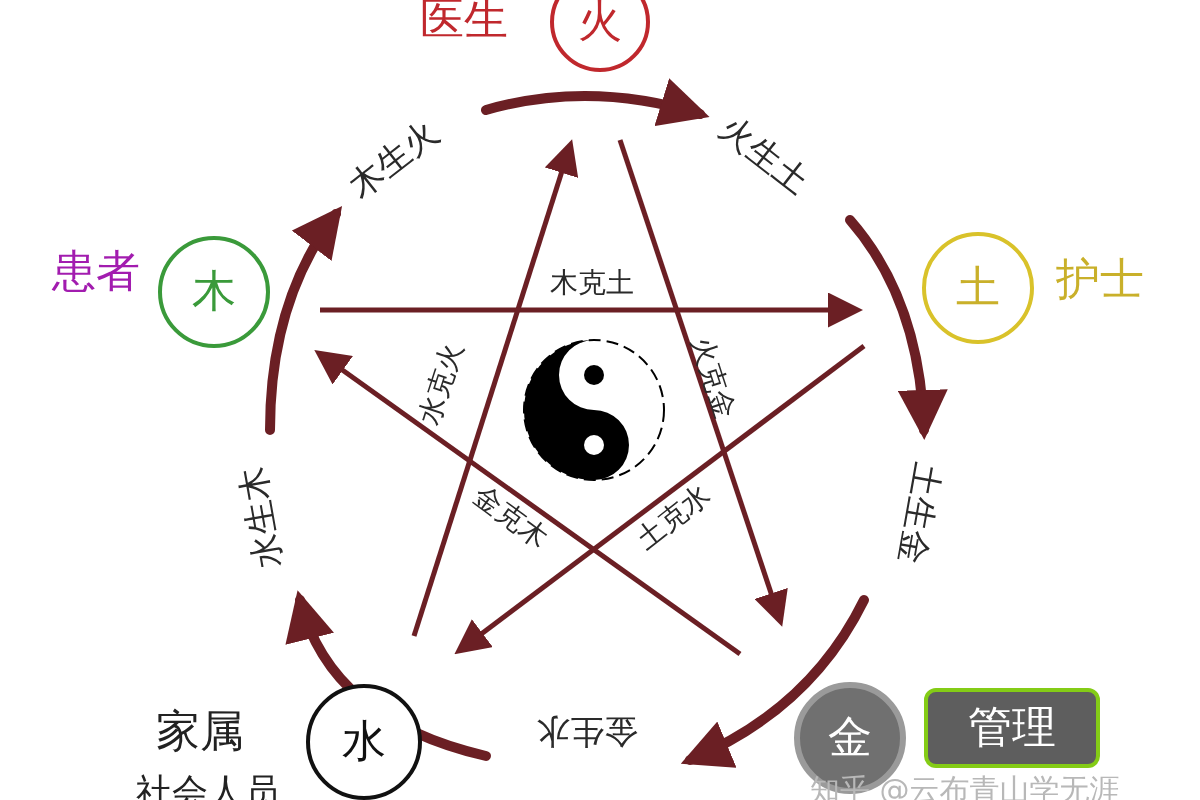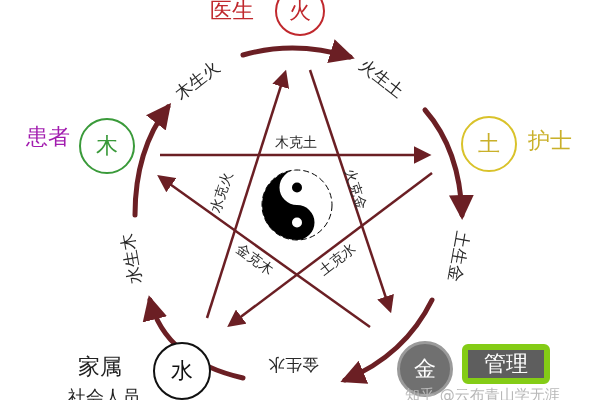--- a/index.html
+++ b/index.html
@@ -3,21 +3,21 @@
   <meta charset="utf-8">
   <style>
     html, body { margin: 0; padding: 0; background: #ffffff; }
     body { width: 600px; height: 400px; overflow: hidden; position: relative; font-family: "DejaVu Sans", sans-serif; }
     #stage { position: absolute; left: 0; top: 0; width: 600px; height: 299px; border-radius: 30px; }
     .lbl { position: absolute; white-space: nowrap; line-height: 1; }
     .role { font-size: 22px; font-family: "DejaVu Serif", serif; }
     .elem-circle { position: absolute; border-radius: 50%; box-sizing: border-box; display: flex; align-items: center; justify-content: center; font-size: 22px; font-family: "DejaVu Serif", serif; background: #fff; }
     .cyc { font-size: 17px; color: #2a2a2a; position: absolute; line-height: 1; white-space: nowrap; }
     .ke { font-size: 14px; color: #2a2a2a; position: absolute; line-height: 1; white-space: nowrap; }
-    .mgmt { position: absolute; left: 462px; top: 344px; width: 88px; height: 40px; background: #5e5e5e; border: 6px solid #84cc16; border-radius: 6px; box-sizing: border-box; color: #fff; font-size: 22px; font-family: "DejaVu Serif", serif; display: flex; align-items: center; justify-content: center; }
+    .mgmt { position: absolute; left: 462px; top: 344px; width: 88px; height: 40px; background: #5e5e5e; border: 2px solid #84cc16; border-radius: 6px; box-sizing: border-box; color: #fff; font-size: 22px; font-family: "DejaVu Serif", serif; display: flex; align-items: center; justify-content: center; }
     .metal { position: absolute; left: 397px; top: 341px; width: 56px; height: 56px; border-radius: 50%; background: #707070; border: 3px solid #9a9a9a; box-sizing: border-box; color: #fff; font-size: 22px; font-family: "DejaVu Serif", serif; display: flex; align-items: center; justify-content: center; }
     .watermark { position: absolute; left: 405px; top: 386px; font-size: 15px; color: #b8b8b8; white-space: nowrap; }
   </style>
 </head>
 <body>
 
 <div id="stage">
   <svg width="600" height="400" viewBox="0 0 600 400" style="position:absolute;left:0;top:0">
     <defs>
       <marker id="ah" viewBox="0 0 10 10" refX="8" refY="5" markerWidth="5" markerHeight="5" orient="auto-start-reverse">

